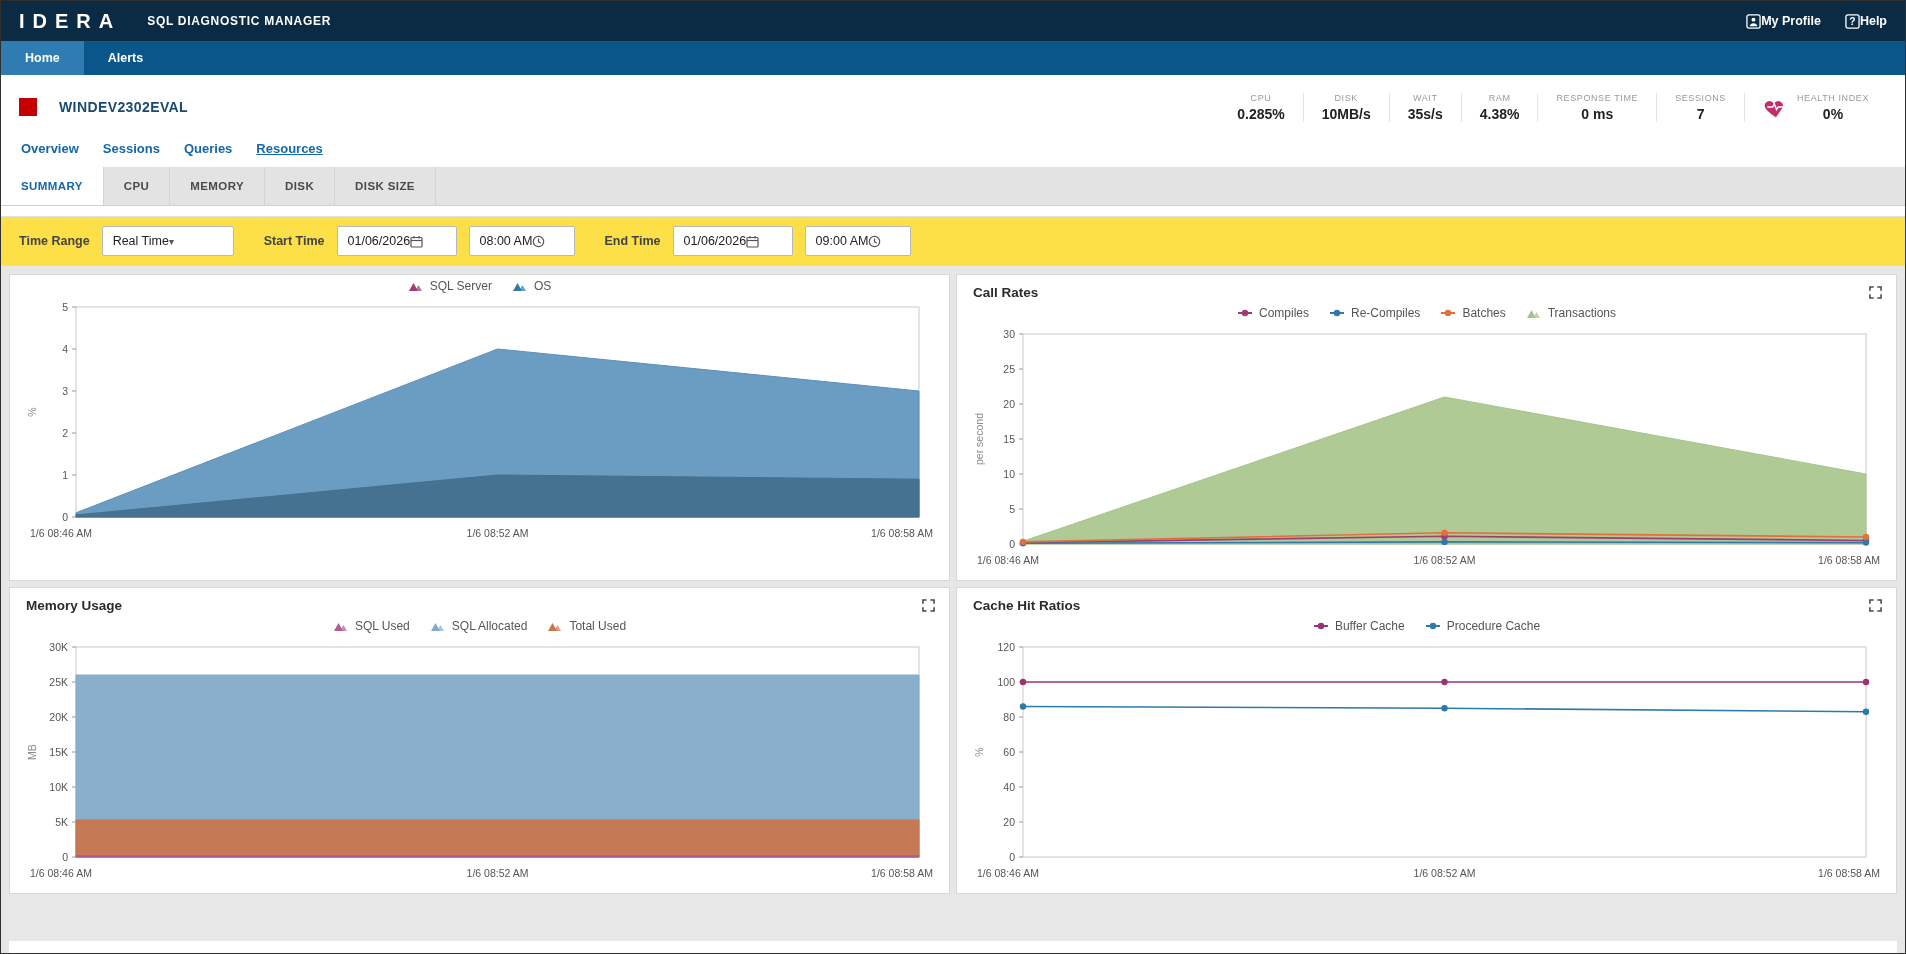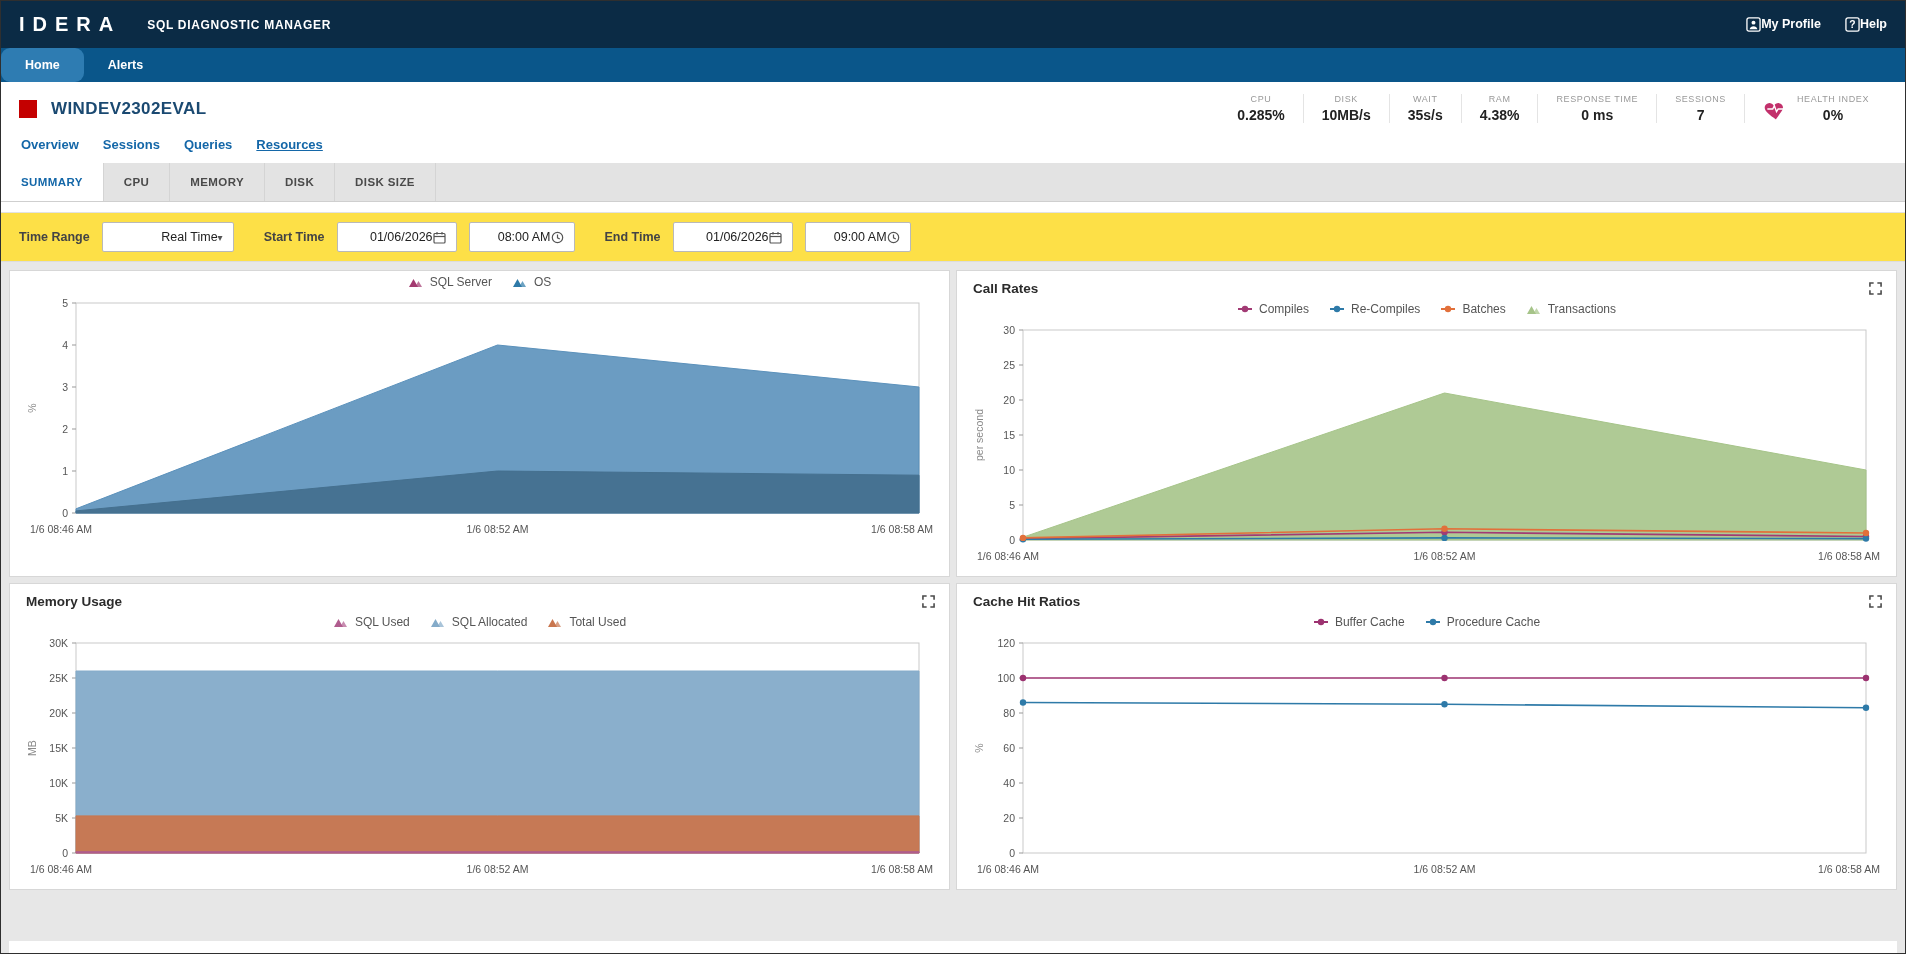--- a/index.html
+++ b/index.html
@@ -1,38 +1,38 @@
 <!DOCTYPE html>
 <html><head>
 <meta charset="utf-8">
 <style>
   * { box-sizing: border-box; }
   body { margin:0; background:#8a8a8a; font-family:"Liberation Sans", sans-serif; }
   .frame { width:1906px; height:954px; background:#e7e7e7; border:1px solid #2f2f2f;
            overflow:hidden; display:flex; flex-direction:column; }
 
   
-  .topbar { height:47px; background:#0b2b45; display:flex; align-items:center;
+  .topbar { height:40px; background:#0b2b45; display:flex; align-items:center;
             padding:0 18px; color:#fff; flex:0 0 auto; }
   .logo { font-size:20px; font-weight:bold; letter-spacing:8px; margin-right:26px; }
   .app-title { font-size:12px; font-weight:bold; letter-spacing:0.7px; }
   .header-right { margin-left:auto; display:flex; gap:24px; align-items:center; font-size:12.5px; }
   .hdr-btn { display:flex; cursor:pointer; font-weight:bold; }
 
   
   .mainnav { height:34px; background:#0a568a; display:flex; align-items:stretch; flex:0 0 auto; }
   .nav-tab { display:flex; align-items:center; padding:0 24px; color:#fff; font-size:12.5px;
              font-weight:bold; cursor:pointer; }
-  .nav-tab.active { background:#2e7cb2;border-radius:9px; }
+  .nav-tab.active { background:#2e7cb2; }
 
   
   .server-section { background:#fff; padding:12px 18px 0 18px; flex:0 0 auto; }
   .server-row { display:flex; align-items:center; }
   .status-square { width:18px; height:18px; background:#c40000; margin-right:10px; flex:0 0 auto; }
-  h1.server-name { font-size:17px; color:#1a4971; margin:4px; letter-spacing:0.4px; }
+  h1.server-name { font-size:14px; color:#1a4971; margin:12px; letter-spacing:0.4px; }
   #stats { margin-left:auto; display:flex; align-items:center; }
   .stat { display:flex; align-items:center; padding:0 18px; border-left:1px solid #e4e4e4; gap:8px; }
   .stat:first-child { border-left:none; }
   .stat-box { text-align:center; }
   .stat-label { font-size:9px; color:#999; letter-spacing:0.6px; white-space:nowrap; }
   .stat-value { font-size:14px; font-weight:bold; color:#222; margin-top:3px; }
   .subnav { display:flex; gap:24px; padding:14px 0 11px 2px; }
   .subnav-link { color:#1467a8; font-size:13px; font-weight:bold; cursor:pointer; }
   .subnav-link.active { text-decoration:underline; }
 
@@ -42,21 +42,21 @@
          letter-spacing:0.4px; border-right:1px solid #d4d4d4; cursor:pointer; }
   .tab.active { background:#fff; color:#1467a8; }
   .gap-white { background:#fff; height:10px; flex:0 0 auto; }
 
   
   .filterbar { background:#fde047; border-top:1px solid #e2e2e2; border-bottom:1px solid #dcdcdc;
                display:flex; align-items:center; padding:9px 18px; flex:0 0 auto; }
   .fgroup { display:flex; align-items:center; gap:12px; margin-right:30px; }
   .flabel { font-size:12.5px; font-weight:bold; color:#444; white-space:nowrap; }
   .select, .finput { background:#fff; border:1px solid #b9b9b9; border-radius:2px; height:30px;
-                     display:flex; align-items:center; justify-content:flex-end;
+                     display:flex; align-items:center; justify-content:flex-start;
                      padding:0 10px; font-size:12.5px; color:#222; cursor:pointer; }
   .select { width:132px; }
   .finput.date { width:120px; }
   .finput.time { width:106px; }
   .caret { font-size:10px; color:#555; }
 
   
   #panels { flex:1 1 auto; display:grid; grid-template-columns:1fr 1fr; gap:6px;
             padding:8px; background:#e7e7e7; align-content:start; min-height:0; }
   .panel { background:#fff; border:1px solid #d7d7d7; padding:0 10px 6px 10px; }

